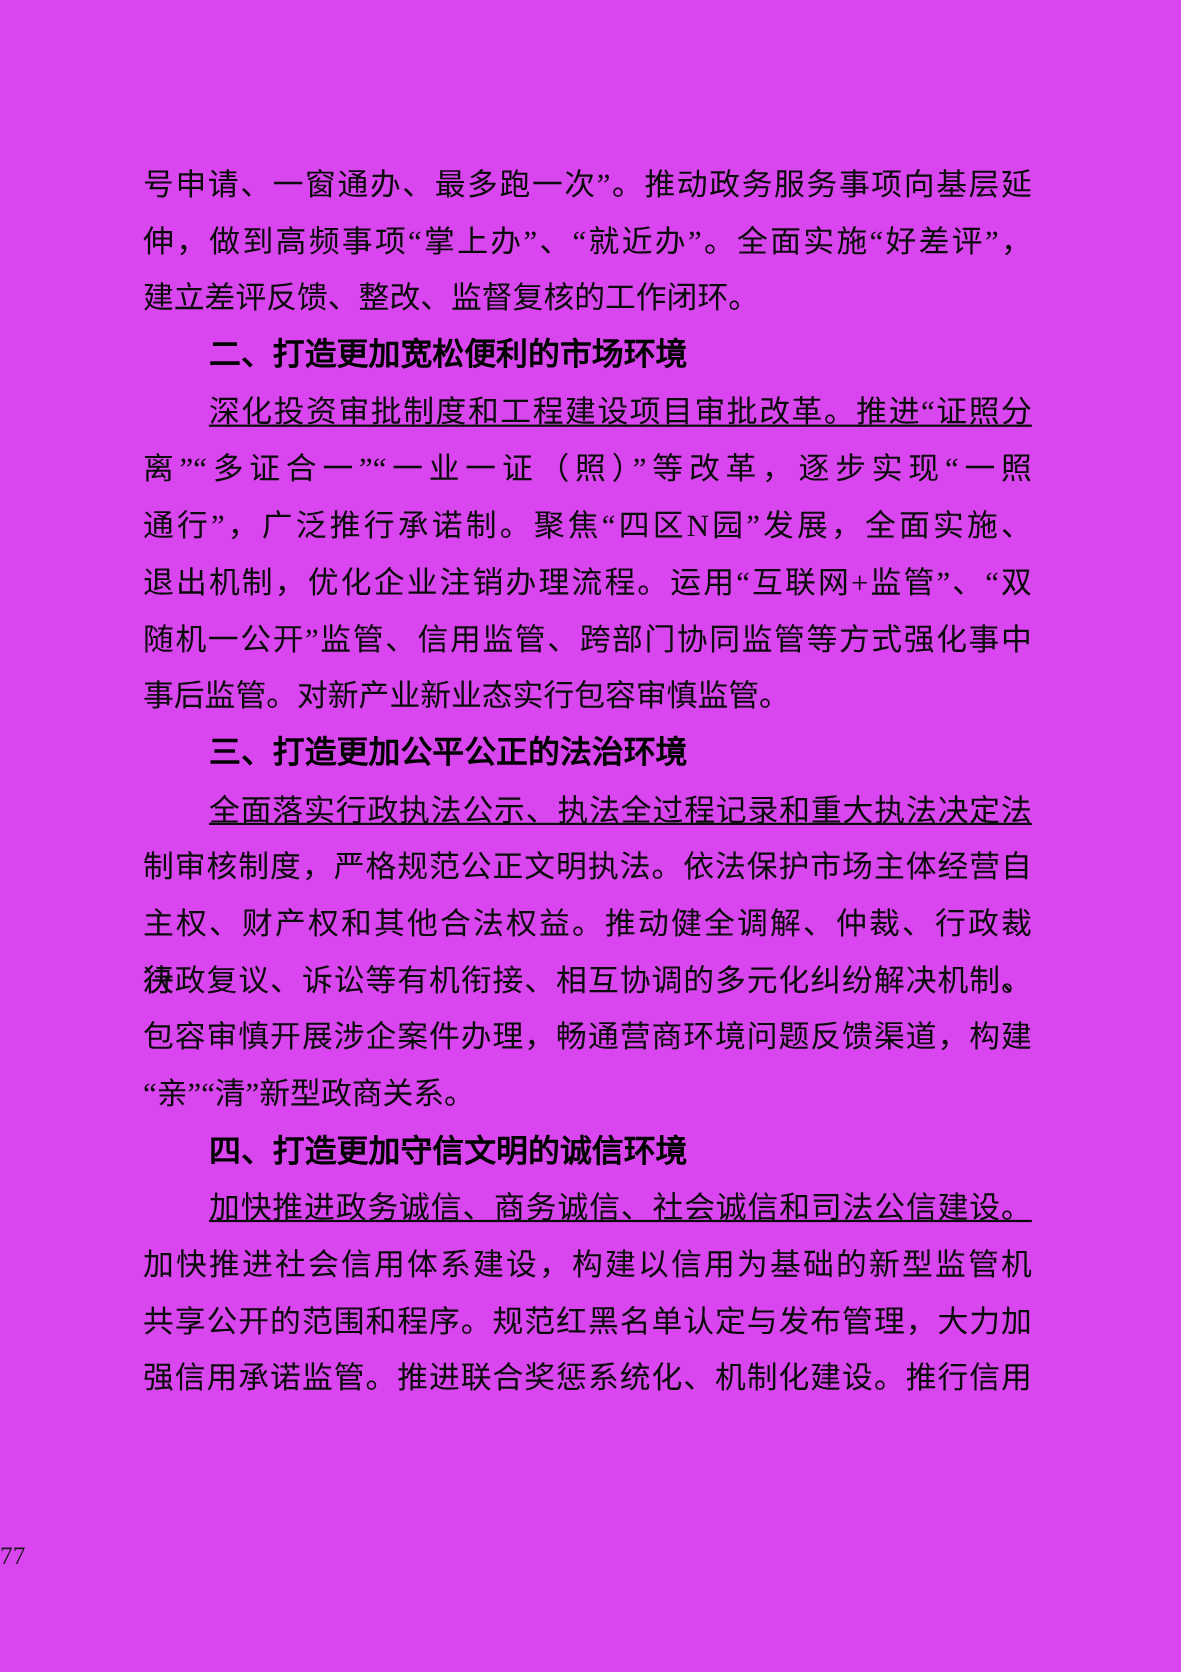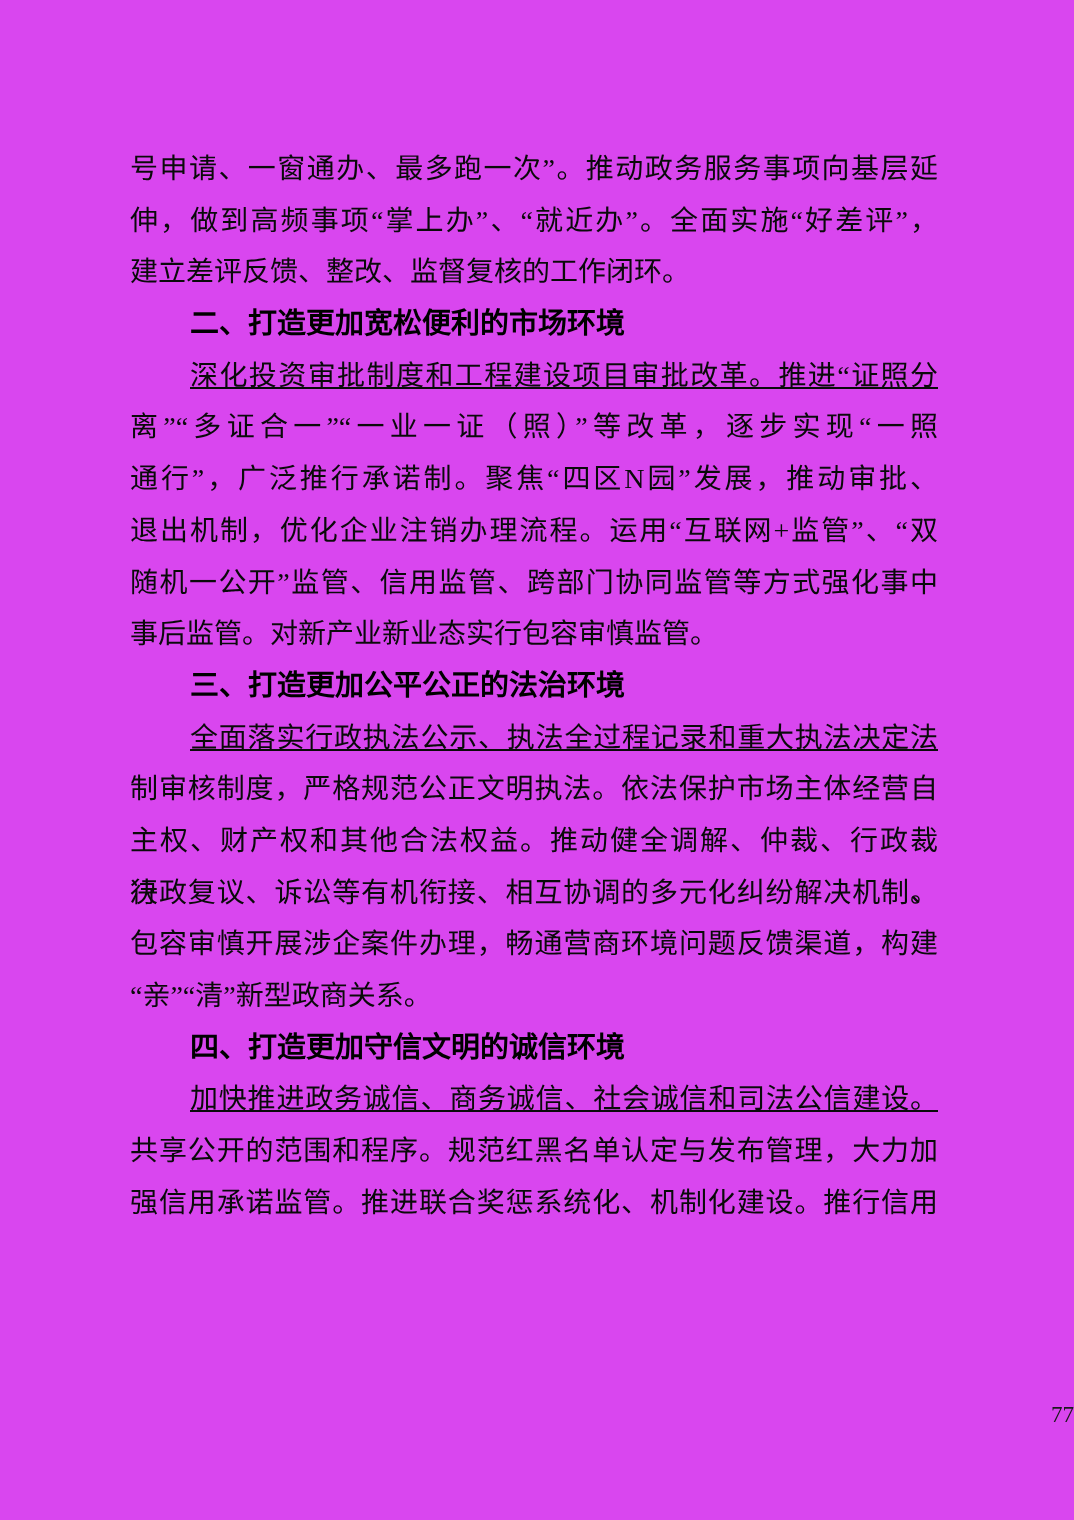--- a/index.html
+++ b/index.html
@@ -46,21 +46,21 @@
     font-size: 29px;
     line-height: 51.7px;
     height: 51.7px;
     color: #000000;
   }
   .page-number {
     position: absolute;
     left: 0;
     top: 1402px;
     width: 100%;
-    text-align: right;
+    text-align: left;
     font-size: 23px;
     font-family: "Liberation Serif", "DejaVu Serif", serif;
     color: #1a1a1a;
   }
 </style>
 </head>
 <body>
 
 <div class="page">
   <div class="text-block">
@@ -69,41 +69,42 @@
       <div class="line">号申请、一窗通办、最多跑一次”。推动政务服务事项向基层延</div>
       <div class="line">伸，做到高频事项“掌上办”、“就近办”。全面实施“好差评”，</div>
       <div class="line flush">建立差评反馈、整改、监督复核的工作闭环。</div>
     </div>
 
     <h2 class="heading">二、打造更加宽松便利的市场环境</h2>
 
     <div class="para">
       <div class="line indent">深化投资审批制度和工程建设项目审批改革。推进“证照分</div>
       <div class="line">离”“多证合一”“一业一证（照）”等改革，逐步实现“一照</div>
-      <div class="line">通行”，广泛推行承诺制。聚焦“四区N园”发展，推动审批、</div>
+      <div class="line">通行”，广泛推行承诺制。聚焦“四区N园”发展，全面实施、</div>
       <div class="line">退出机制，优化企业注销办理流程。运用“互联网+监管”、“双</div>
       <div class="line">随机一公开”监管、信用监管、跨部门协同监管等方式强化事中</div>
       <div class="line flush">事后监管。对新产业新业态实行包容审慎监管。</div>
     </div>
 
     <h2 class="heading">三、打造更加公平公正的法治环境</h2>
 
     <div class="para">
       <div class="line indent">全面落实行政执法公示、执法全过程记录和重大执法决定法</div>
       <div class="line">制审核制度，严格规范公正文明执法。依法保护市场主体经营自</div>
       <div class="line">主权、财产权和其他合法权益。推动健全调解、仲裁、行政裁决、</div>
       <div class="line">行政复议、诉讼等有机衔接、相互协调的多元化纠纷解决机制。</div>
       <div class="line">包容审慎开展涉企案件办理，畅通营商环境问题反馈渠道，构建</div>
       <div class="line flush">“亲”“清”新型政商关系。</div>
     </div>
 
     <h2 class="heading">四、打造更加守信文明的诚信环境</h2>
 
     <div class="para">
       <div class="line indent">加快推进政务诚信、商务诚信、社会诚信和司法公信建设。</div>
+      <div class="line">加快推进社会信用体系建设，构建以信用为基础的新型监管机</div>
       <div class="line">共享公开的范围和程序。规范红黑名单认定与发布管理，大力加</div>
       <div class="line">强信用承诺监管。推进联合奖惩系统化、机制化建设。推行信用</div>
     </div>
 
   </div>
 
   <div class="page-number">77</div>
 </div>
 
 </body></html>

